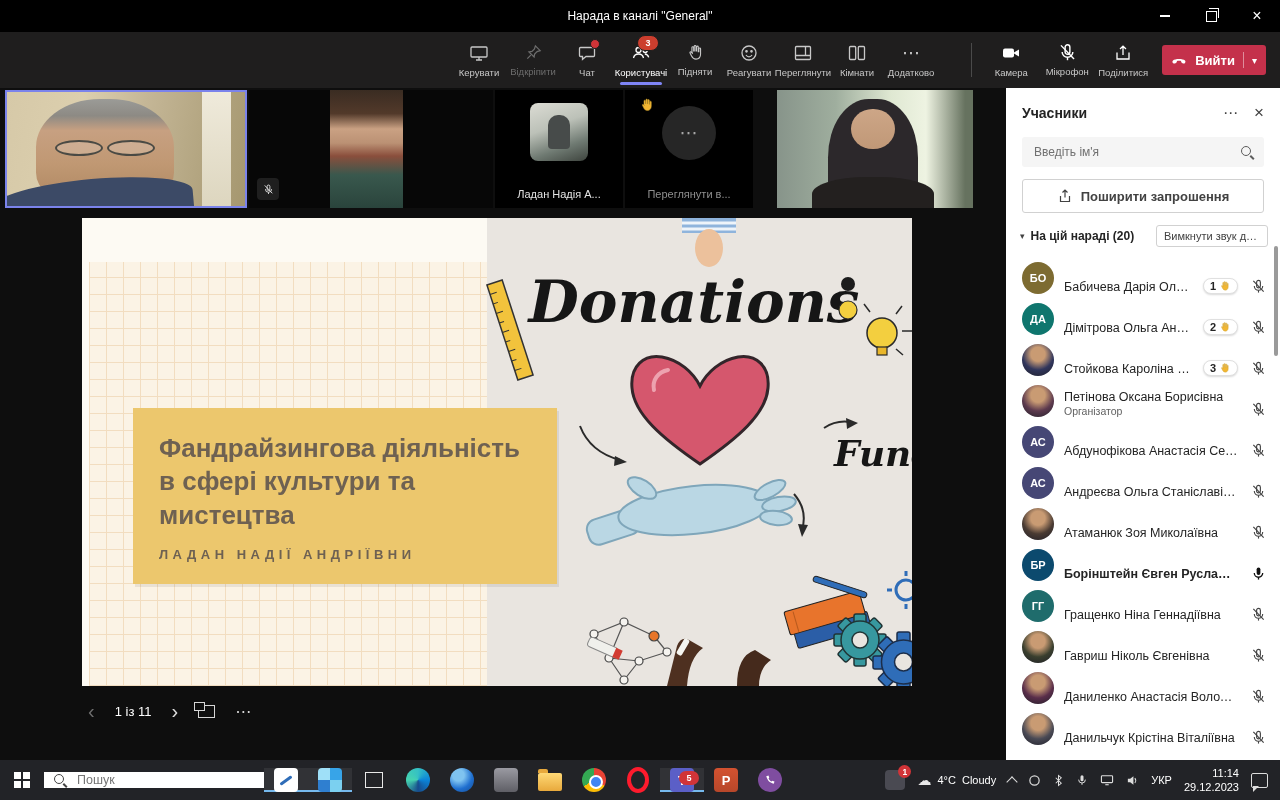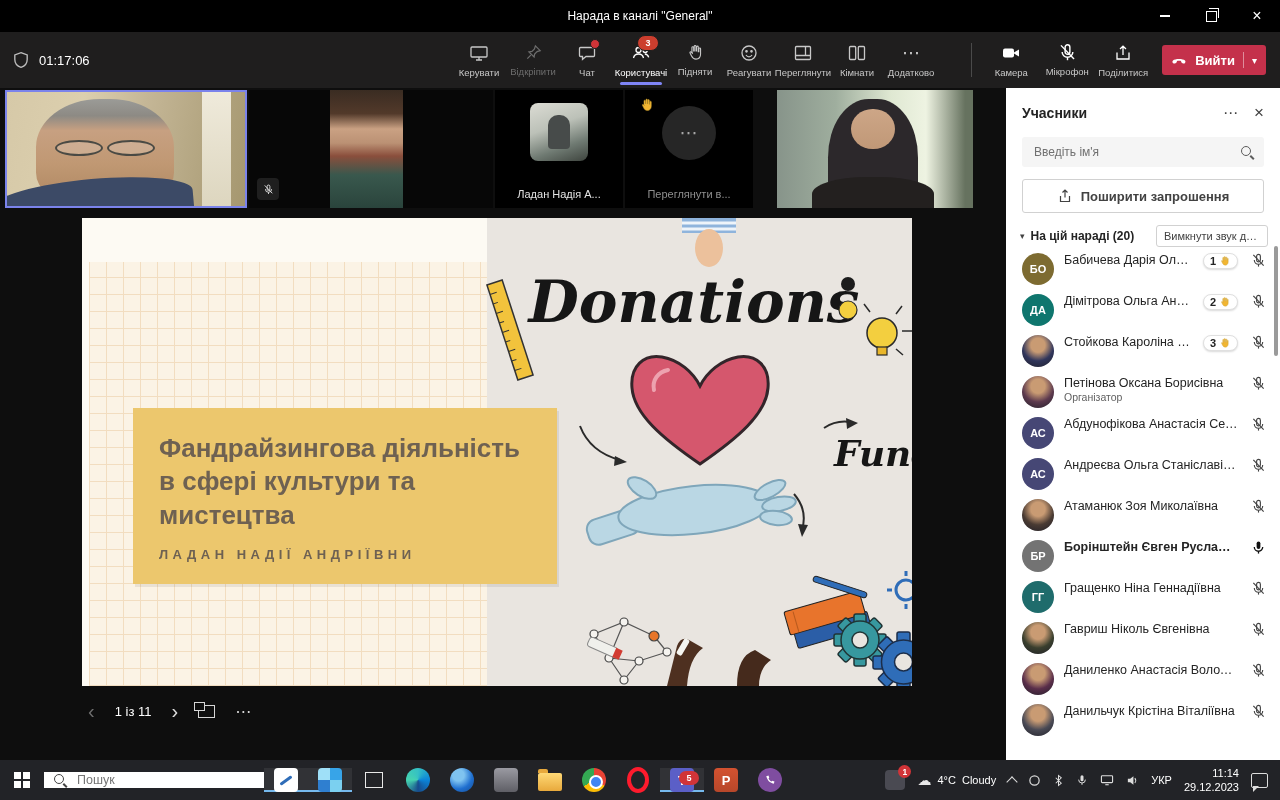--- a/index.html
+++ b/index.html
@@ -91,21 +91,21 @@
   .search-wrap input::placeholder{color:#707070;}
   .lens{width:13px;height:13px;position:relative;display:inline-block;flex:none;}
   .lens:before{content:"";position:absolute;left:0;top:0;width:8px;height:8px;border:1.4px solid #5c5c5c;border-radius:50%;}
   .lens:after{content:"";position:absolute;left:9.5px;top:9.5px;width:4.5px;height:1.5px;background:#5c5c5c;transform:rotate(45deg);transform-origin:0 0;}
   .invite-btn{margin:12px 16px 0;height:32px;border:1px solid #d1d1d1;border-radius:3px;background:#fff;display:flex;align-items:center;justify-content:center;gap:8px;font-size:13px;font-weight:bold;color:#424242;cursor:default;}
   .section-row{display:flex;align-items:center;gap:6px;padding:12px 12px 6px 14px;}
   .sec-chev{font-size:9px;color:#424242;}
   .sec-label{flex:1;font-size:12px;font-weight:bold;color:#242424;white-space:nowrap;overflow:hidden;text-overflow:ellipsis;}
   .muteall-btn{border:1px solid #d1d1d1;border-radius:3px;background:#fff;font-size:11px;color:#424242;padding:4px 7px;white-space:nowrap;max-width:112px;overflow:hidden;text-overflow:ellipsis;cursor:default;}
   .p-list{position:relative;}
-  .p-row{display:flex;align-items:flex-start;gap:10px;height:41px;padding:0 12px 0 16px;cursor:default;}
+  .p-row{display:flex;align-items:flex-end;gap:10px;height:41px;padding:0 12px 0 16px;cursor:default;}
   .p-avatar{width:32px;height:32px;border-radius:50%;flex:none;display:flex;align-items:center;justify-content:center;color:#fff;font-size:11px;font-weight:bold;background:#464775;}
   .p-main{flex:1;min-width:0;}
   .p-name{font-size:12.5px;color:#242424;white-space:nowrap;overflow:hidden;text-overflow:ellipsis;}
   .p-name.bold{font-weight:bold;}
   .p-sub{font-size:10.5px;color:#616161;margin-top:1px;}
   .hand-badge{display:flex;align-items:center;gap:3px;background:#fff;border:1px solid #e0e0e0;border-radius:10px;padding:1px 6px;font-size:11px;color:#242424;box-shadow:0 1px 2px rgba(0,0,0,.15);flex:none;}
   .hand-badge b{font-weight:bold;}
   .p-mic{flex:none;display:flex;align-items:center;justify-content:center;width:20px;}
   .pscroll{position:absolute;right:2px;top:158px;width:4px;height:110px;background:#9a9a9a;border-radius:2px;}
 
@@ -163,26 +163,20 @@
       <div class="win-btn">
           <span class="ico-max"></span>
         </div>
       <div class="win-btn">
           <span style="font-size:16px;">×</span>
         </div>
     </div>
   </div>
 
   <div class="toolbar">
-    <div class="timer">
-      <svg width="18" height="18" viewBox="0 0 16 16" fill="none" stroke="#bdbdbd" stroke-width="1.2">
-          <path d="M8 1.5l5.5 2v4c0 3.4-2.4 6-5.5 7-3.1-1-5.5-3.6-5.5-7v-4z"></path>
-        </svg>
-      <span>01:17:06</span>
-    </div>
 
     <div class="tb-center">
       <div class="tb-btn">
         <svg width="20" height="20" viewBox="0 0 20 20" fill="none" stroke="currentColor" stroke-width="1.3">
             <rect x="2" y="4" width="16" height="10" rx="1"></rect>
             <path d="M7 17h6M10 14v3"></path>
           </svg>
         <span>Керувати</span>
       </div>
       <div class="tb-btn disabled">
@@ -592,21 +586,21 @@
           <span class="p-mic">
             <svg width="15" height="15" viewBox="0 0 16 16" fill="none" stroke="#424242" stroke-width="1.2">
               <rect x="6" y="1.5" width="4" height="8" rx="2"></rect>
               <path d="M3.5 7.5a4.5 4.5 0 0 0 9 0"></path>
               <path d="M8 12v2.5"></path>
               <path d="M2.5 2l11 11.5"></path>
             </svg>
           </span>
         </div>
         <div class="p-row">
-          <div class="p-avatar" style="background: #737373;">БР</div>
+          <div class="p-avatar" style="background: #0c4a6e;">БР</div>
           <div class="p-main">
             <div class="p-name bold">Борінштейн Євген Руславович</div>
           </div>
           <span class="p-mic">
             <svg width="15" height="15" viewBox="0 0 16 16">
               <rect x="6" y="1.5" width="4" height="8" rx="2" fill="#111"></rect>
               <path d="M3.5 7.5a4.5 4.5 0 0 0 9 0" stroke="#111" stroke-width="1.4" fill="none"></path>
               <path d="M8 12v2.5" stroke="#111" stroke-width="1.4"></path>
             </svg>
           </span>

